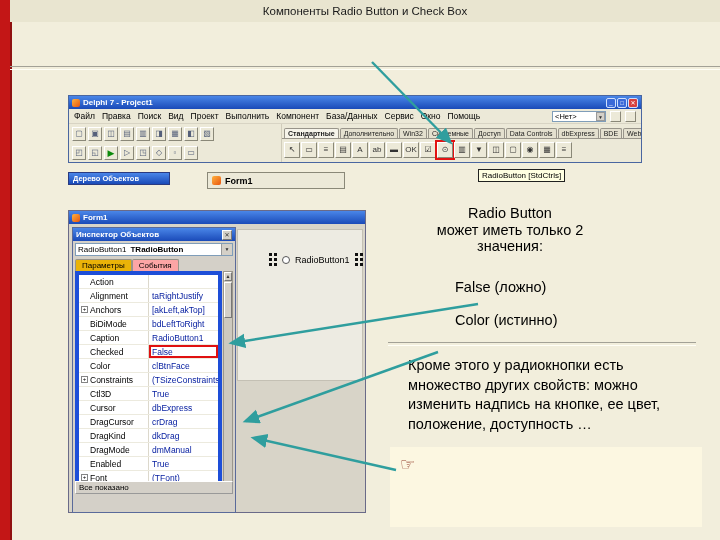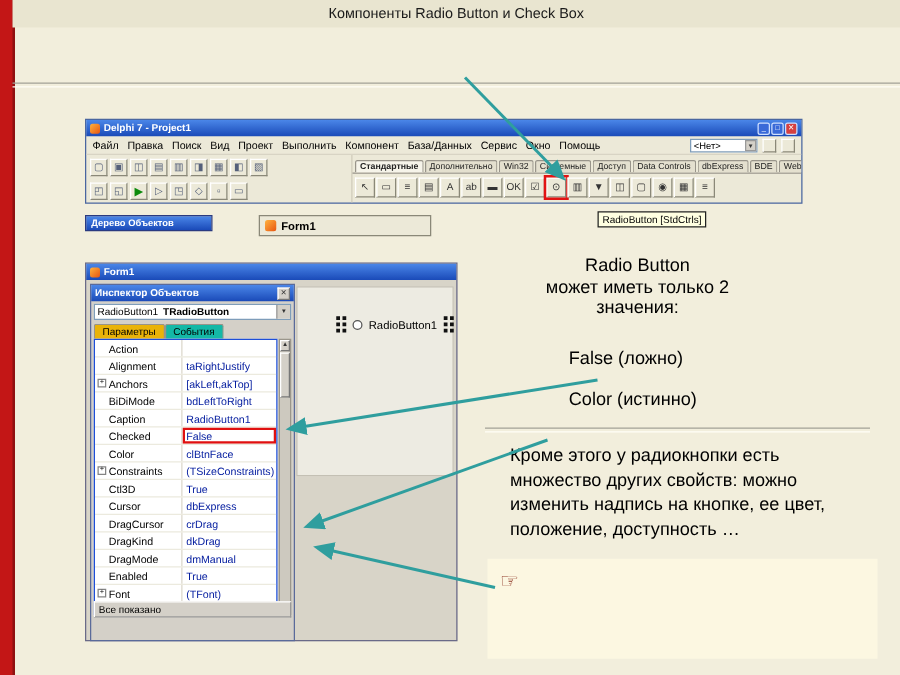--- a/index.html
+++ b/index.html
@@ -45,23 +45,23 @@
   .flame2{width:9px;height:9px;background:linear-gradient(135deg,#ffb23e,#e85510);border-radius:2px;}
 
   
   .shot2{position:absolute;left:68px;top:210px;width:298px;height:303px;background:#d8d4c8;border:1px solid #6a6a88;box-sizing:border-box;}
   .inspector{position:absolute;left:3px;top:16px;width:162px;height:284px;background:#d4d0c8;border:1px solid #5a6a9a;box-sizing:content-box;}
   .insp-t .wbtn{margin-left:auto;background:#d4d0c8;color:#333;border:1px solid;border-color:#fff #777 #777 #fff;border-radius:0;}
   .insp-combo{margin:2px;height:13px;background:#fff;border:1px solid #7f9db9;display:flex;align-items:center;font-size:8px;padding-left:2px;gap:4px;box-sizing:border-box;}
   .obj-type{font-weight:bold;}
   .dd2{margin-left:auto;width:10px;height:11px;background:#d4d0c8;border-left:1px solid #999;font-size:5px;text-align:center;line-height:10px;color:#333;}
   .insp-tabs{height:13px;display:flex;padding-left:2px;font-size:8px;align-items:flex-end;}
-  .itab{padding:0 6px;border:1px solid #98948a;border-bottom:none;border-radius:2px 2px 0 0;background:#14b8a6;height:11px;line-height:11px;}
+  .itab{padding:0 6px;border:1px solid #98948a;border-bottom:none;border-radius:2px 2px 0 0;background:#fca5a5;height:11px;line-height:11px;}
   .itab.active{background:#eab308;}
-  .grid{position:absolute;left:2px;top:43px;width:147px;height:221px;background:#fff;border:1px solid #1d4ed8;box-sizing:border-box;overflow:hidden;}
+  .grid{position:absolute;left:2px;top:43px;width:147px;height:221px;background:#fff;border:4px solid #1d4ed8;box-sizing:border-box;overflow:hidden;}
   .prow{display:flex;height:13px;line-height:12px;font-size:8.5px;border-bottom:1px solid #eceade;}
   .pname{width:70px;flex:0 0 70px;border-right:1px solid #dcd8cc;display:flex;align-items:center;padding-left:2px;box-sizing:border-box;color:#000;overflow:hidden;white-space:nowrap;}
   .exp{flex:0 0 7px;width:7px;height:7px;border:1px solid #848484;background:#fff;font-size:6px;line-height:5px;text-align:center;margin-right:2px;box-sizing:border-box;color:#000;}
   .pval{flex:1;position:relative;color:#001a9e;padding-left:3px;overflow:hidden;white-space:nowrap;display:flex;align-items:center;}
   .redring{position:absolute;inset:0;border:2px solid #e01010;pointer-events:none;}
   .vscroll{position:absolute;right:2px;top:43px;width:10px;height:221px;background:#cdc9bf;border:1px solid #9a968c;box-sizing:border-box;display:flex;flex-direction:column;font-size:5px;text-align:center;}
   .sarr{height:9px;background:#d4d0c8;border:1px solid;border-color:#fff #777 #777 #fff;line-height:7px;color:#333;box-sizing:border-box;}
   .sthumb{height:36px;background:#d4d0c8;border:1px solid;border-color:#fff #777 #777 #fff;margin-top:1px;box-sizing:border-box;}
   .sdown{margin-top:auto;}
   .insp-status{position:absolute;left:2px;bottom:18px;right:2px;height:13px;font-size:8px;display:flex;align-items:center;padding-left:3px;border:1px solid;border-color:#fff #999 #999 #fff;background:#d4d0c8;box-sizing:border-box;}

